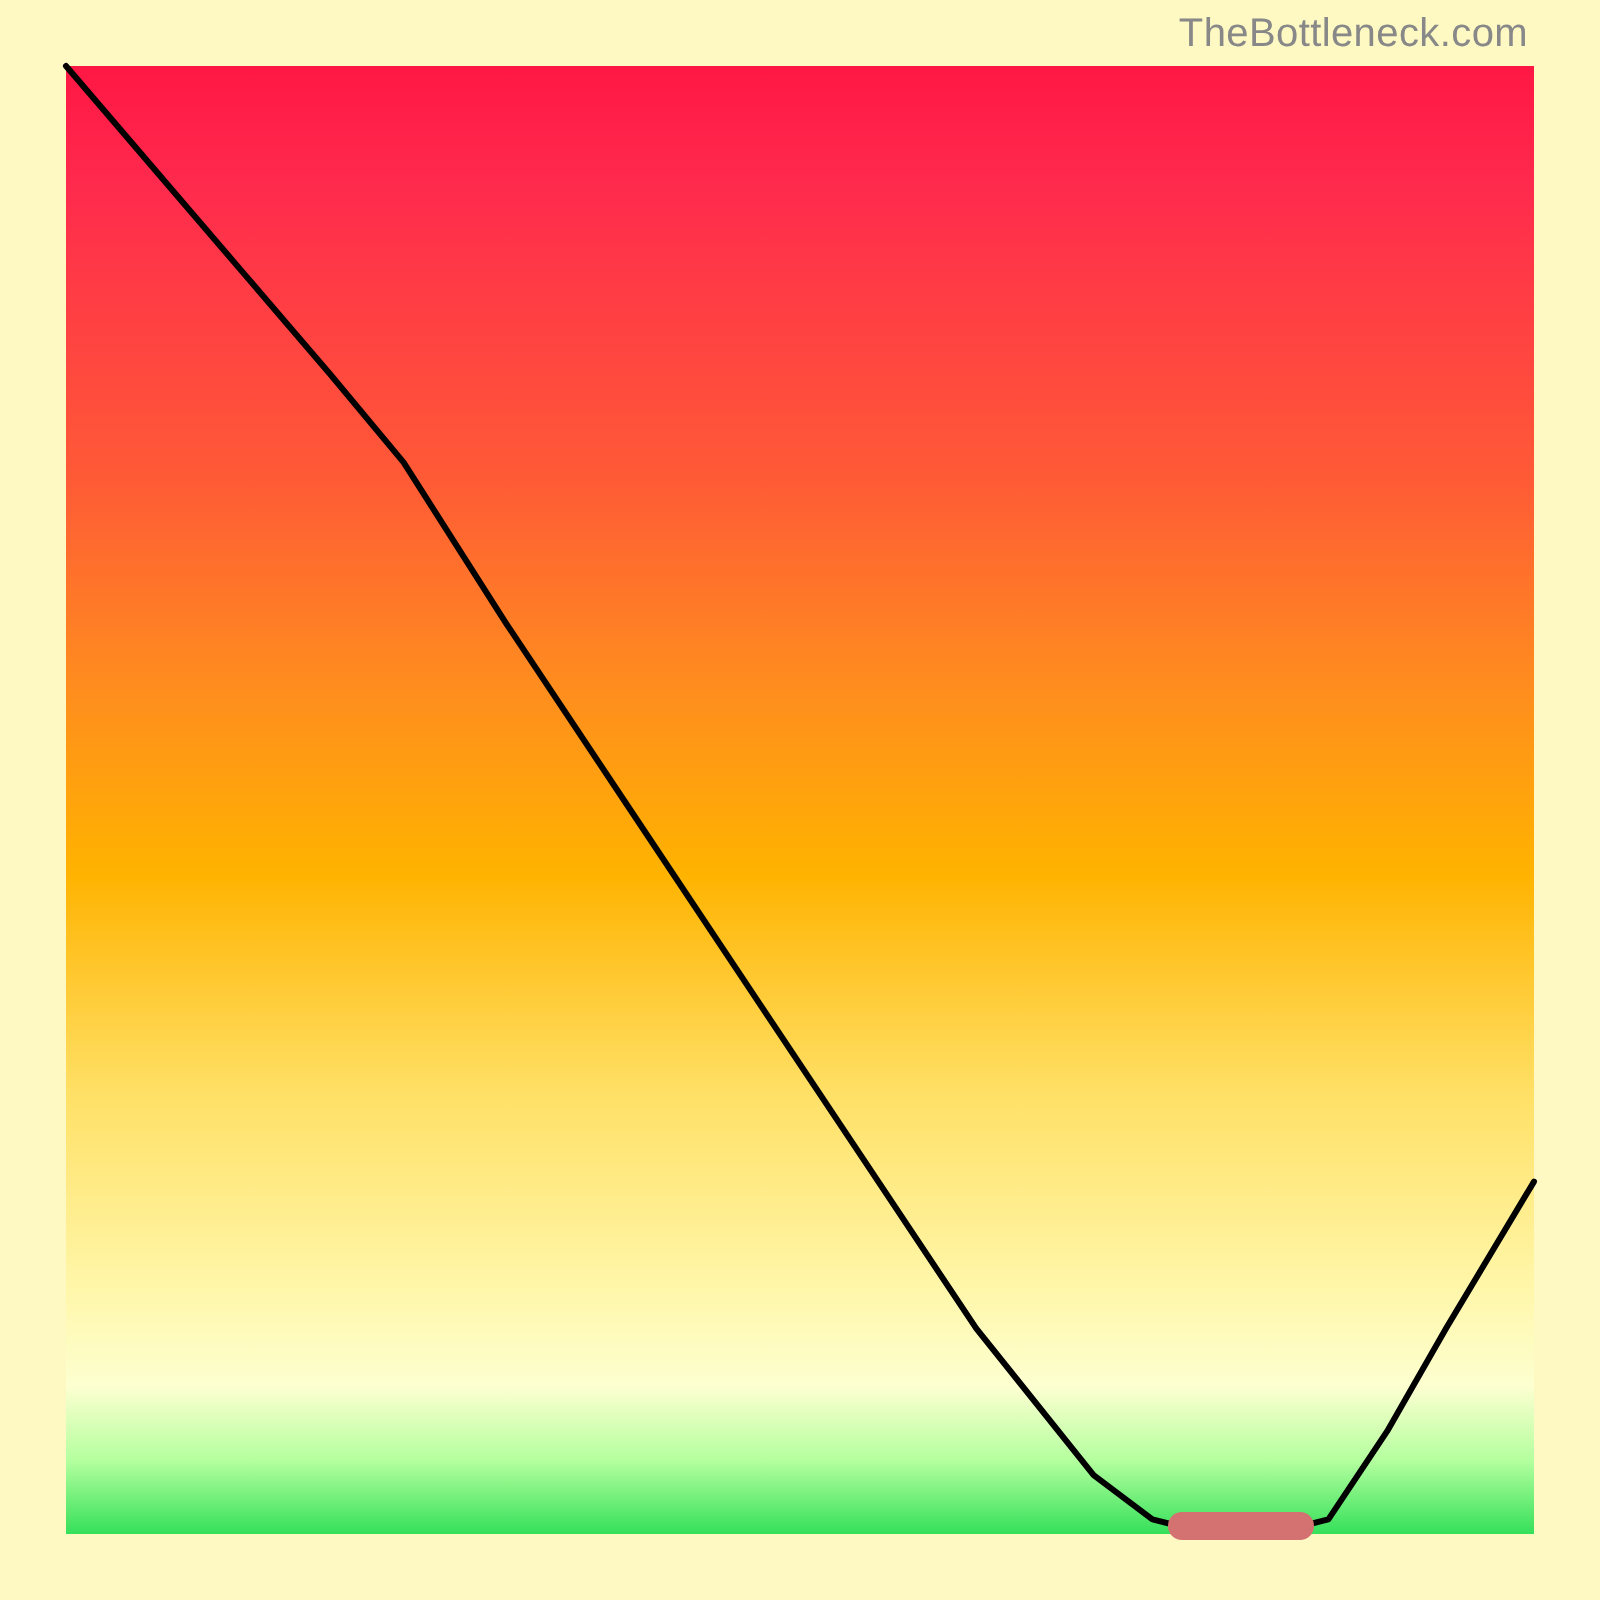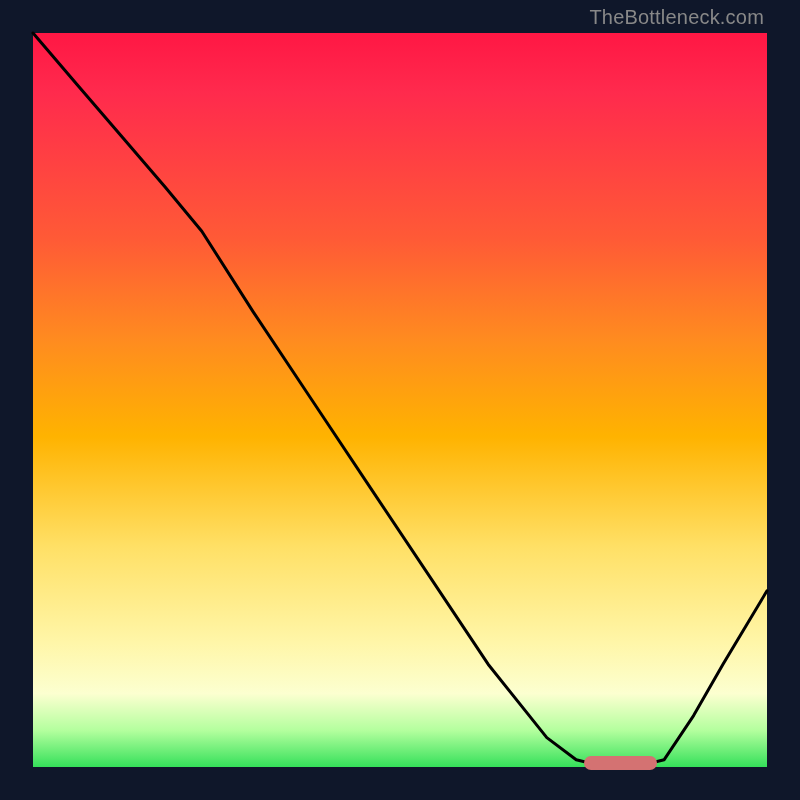--- a/index.html
+++ b/index.html
@@ -8,21 +8,21 @@
     width: 800px;
     height: 800px;
     background: #000;
     overflow: hidden;
     font-family: Arial, Helvetica, sans-serif;
   }
   .frame {
     position: relative;
     width: 800px;
     height: 800px;
-    background: #0f172a;
+    background: #fef9c3;
   }
   
   .plot-area {
     position: absolute;
     left: 33px;
     top: 33px;
     width: 734px;
     height: 734px;
     
     background: linear-gradient(

